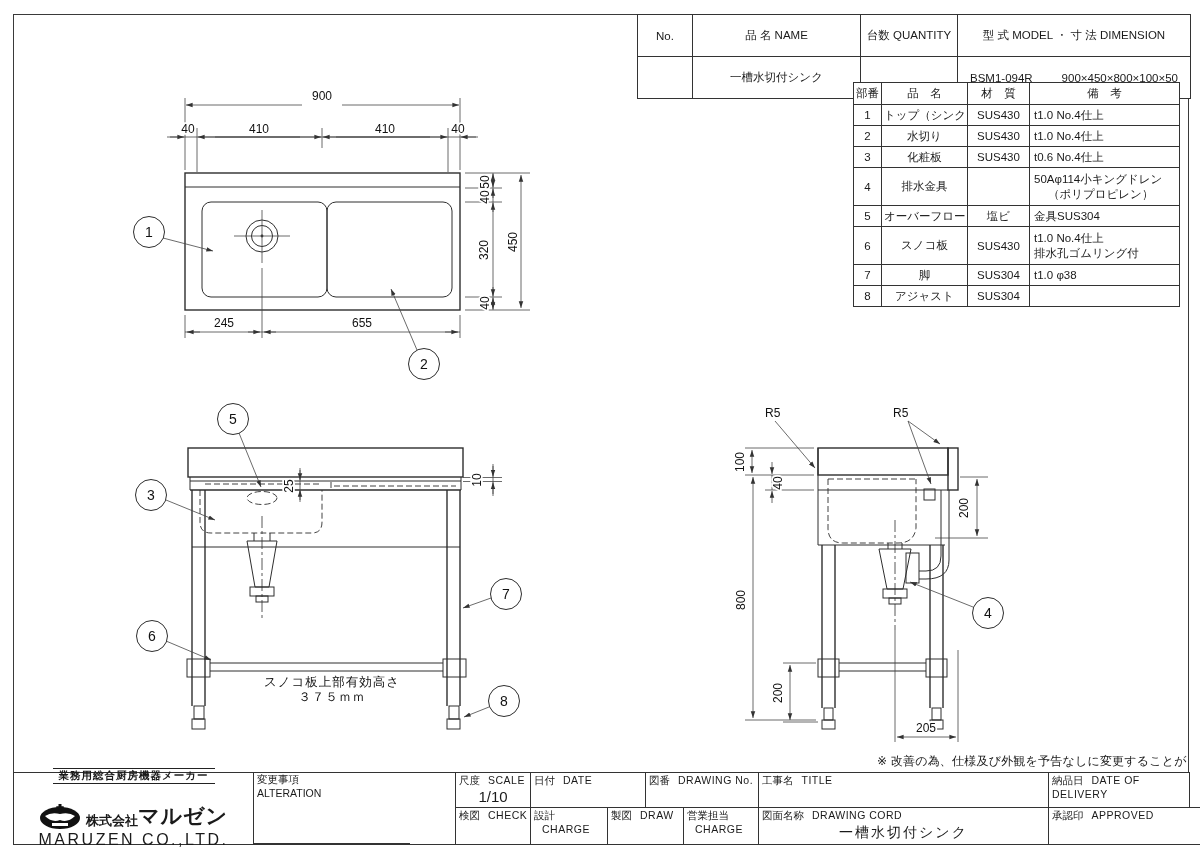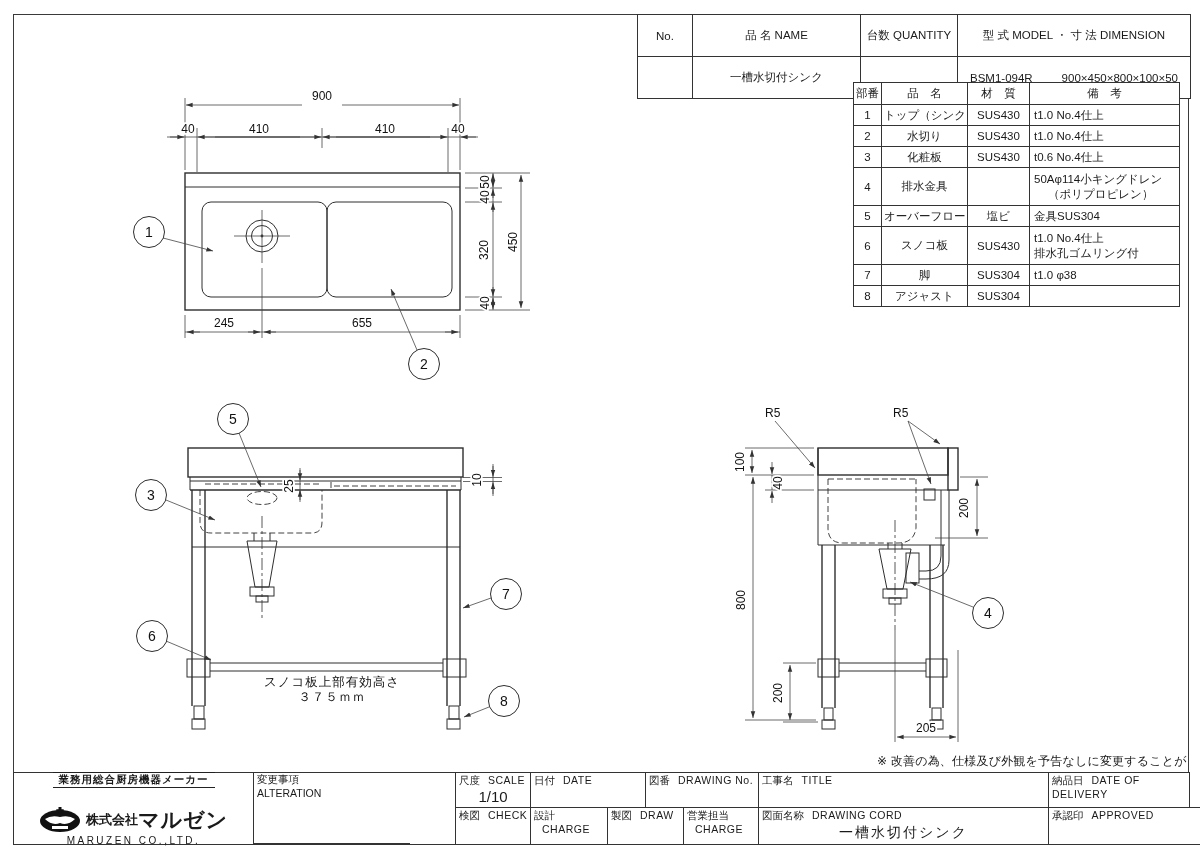--- a/index.html
+++ b/index.html
@@ -18,24 +18,24 @@
   #partsTable td.rm span{display:block;}
   
   #titleblock{position:absolute;left:13px;top:772px;width:1177px;height:73px;box-sizing:border-box;}
   .cell{position:absolute;border:1px solid #333;box-sizing:border-box;background:#fff;}
   .lbl{font-size:10.5px;padding:1px 0 0 3px;}
   .lbl .en{margin-left:8px;letter-spacing:.5px;}
   .big{font-size:15px;text-align:center;}
   
   #company{display:flex;flex-direction:column;align-items:center;justify-content:center;}
   #tagline{font-size:10.5px;font-weight:bold;border-top:1.5px solid #222;border-bottom:1.5px solid #222;padding:0 6px;letter-spacing:1px;}
-  #logorow{display:flex;align-items:center;margin-top:18px;}
+  #logorow{display:flex;align-items:flex-end;margin-top:18px;}
   #kk{font-size:13px;font-weight:bold;margin-left:3px;}
   #logotype{font-size:21px;font-weight:bold;letter-spacing:1px;}
-  #maruzen-en{font-size:10px;letter-spacing:2.5px;margin-top:1px;}
+  #maruzen-en{font-size:16px;letter-spacing:2.5px;margin-top:1px;}
   #alteration-rows{position:absolute;inset:0;display:flex;flex-direction:row;}
   #alteration-rows>div{flex:1;border-bottom:1px solid #333;font-size:10.5px;padding-left:3px;}
   #alteration-rows>div:last-child{border-bottom:none;}
   #note{position:absolute;left:877px;top:753px;width:310px;font-size:12px;letter-spacing:.2px;}
   
   .s{stroke:#2e2e2e;stroke-width:1.4;fill:none;}
   .s1{stroke:#2e2e2e;stroke-width:1;fill:none;}
   .sd{stroke:#2e2e2e;stroke-width:.9;fill:none;stroke-dasharray:6 3;}
   .cl{stroke:#2e2e2e;stroke-width:.8;fill:none;stroke-dasharray:12 3 3 3;}
   .x{stroke:#454545;stroke-width:.8;fill:none;}

